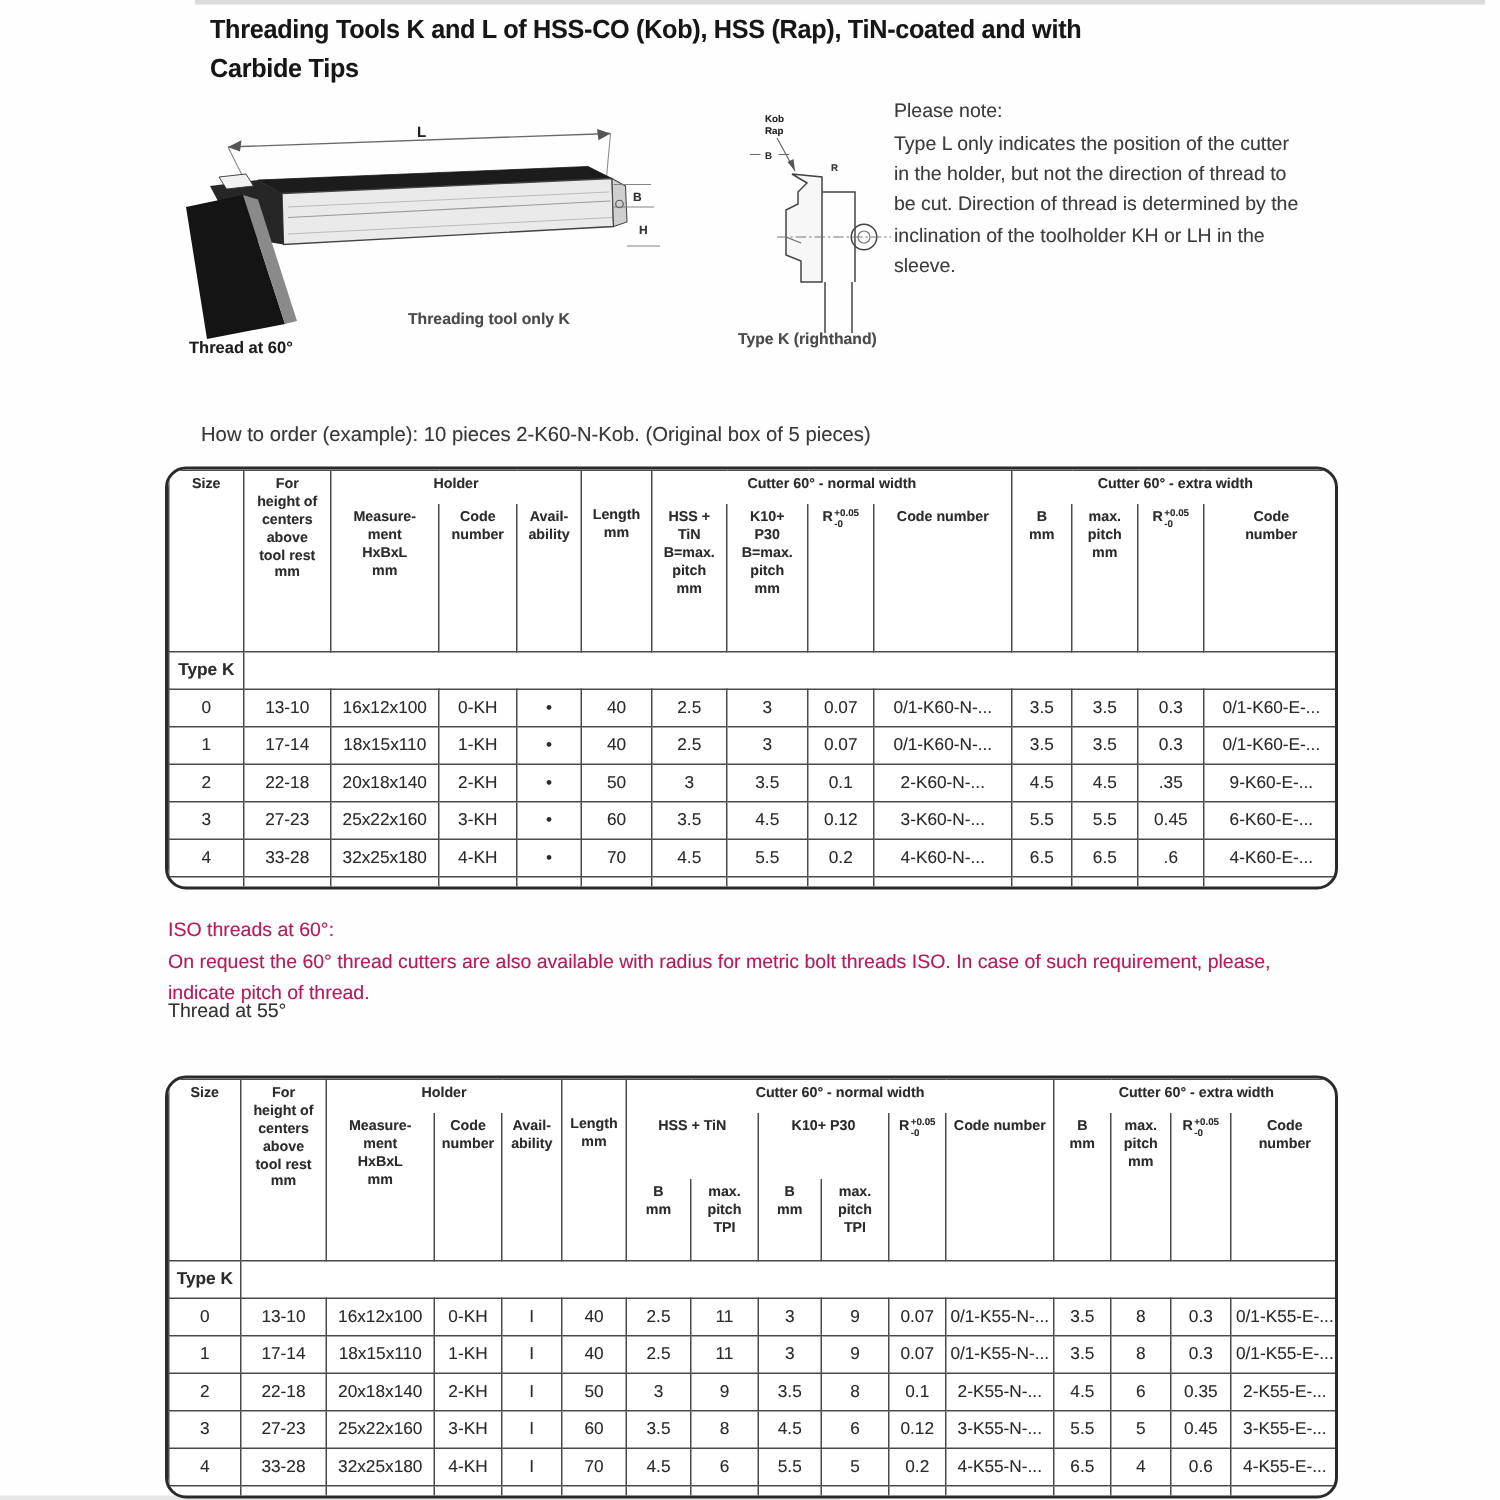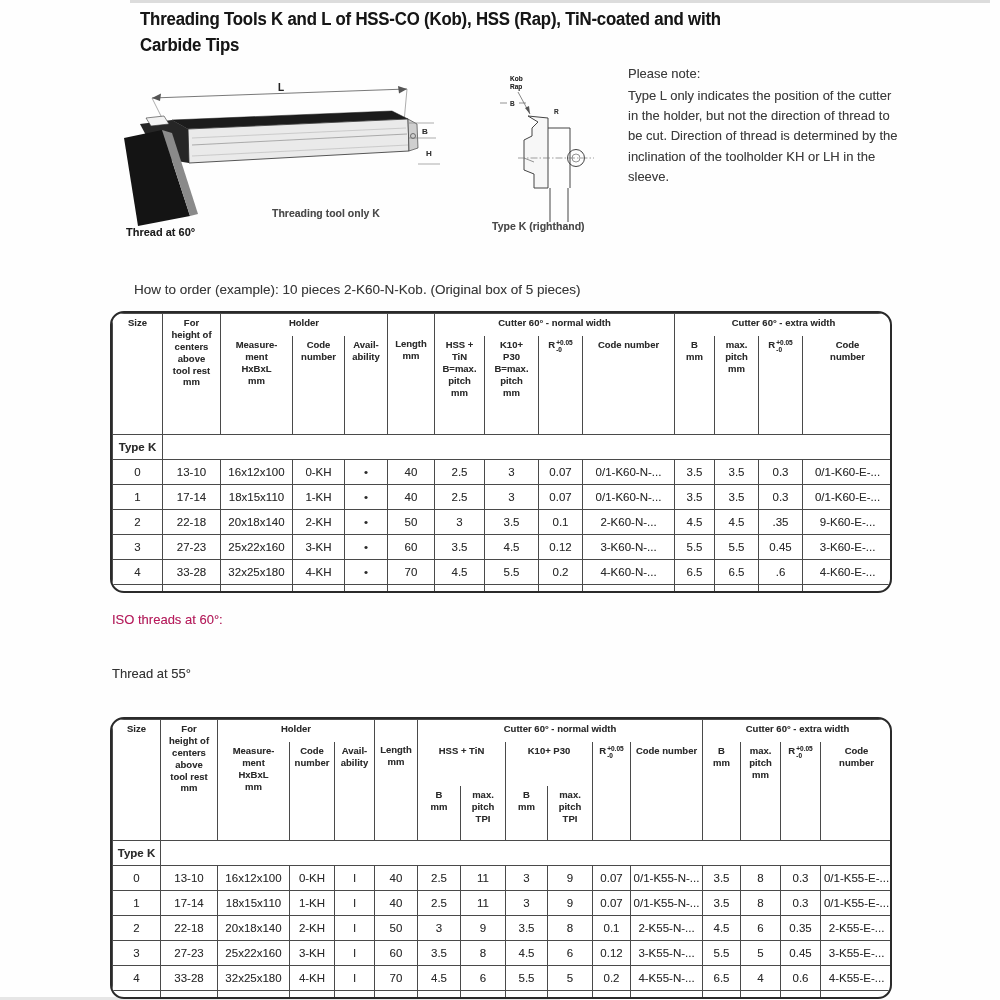--- a/index.html
+++ b/index.html
@@ -8,21 +8,21 @@
     background:#fefefe; font-family:"Liberation Sans", sans-serif;
     color:#2d2d2d; text-shadow:0 0 0.5px rgba(60,60,60,0.35);
   }
   .strip { position:absolute; background:#dcdcdc; }
   .page-title {
     position:absolute; left:140px; top:6px; width:745px;
     font-size:17.5px; font-weight:bold; line-height:1.5; letter-spacing:-0.2px;
     color:#161616; white-space:pre-line; margin:0;
     transform:scaleX(0.96); transform-origin:0 0;
   }
-  .note-block { position:absolute; left:628px; top:64px; width:276px; font-size:13px; color:#3c3c3c; line-height:1.55; }
+  .note-block { position:absolute; left:596px; top:64px; width:276px; font-size:13px; color:#3c3c3c; line-height:1.55; }
   .note-heading { margin:0 0 2px 0; font-weight:normal; font-size:13px; }
   .order-line { position:absolute; left:134px; top:282px; font-size:13.5px; color:#383838; }
   .iso-block { position:absolute; left:112px; top:610px; width:778px; font-size:13px; color:#be185d; line-height:1.6; }
   .iso-heading { margin:0; font-weight:normal; }
   .thread55 { position:absolute; left:112px; top:666px; font-size:13px; color:#333; }
 
   .fig-caption { position:absolute; font-size:10.5px; font-weight:bold; color:#4a4a4a; }
   .fig-caption.dark { color:#1d1d1d; font-size:11px; }
   svg.drawing { position:absolute; }
   svg text { font-family:"Liberation Sans", sans-serif; }
@@ -263,21 +263,21 @@
             <td>3-KH</td>
             <td>•</td>
             <td>60</td>
             <td>3.5</td>
             <td>4.5</td>
             <td>0.12</td>
             <td>3-K60-N-...</td>
             <td>5.5</td>
             <td>5.5</td>
             <td>0.45</td>
-            <td>3-K60-E-...</td>
+            <td>6-K60-E-...</td>
           </tr>
           <tr>
             <td>4</td>
             <td>33-28</td>
             <td>32x25x180</td>
             <td>4-KH</td>
             <td>•</td>
             <td>70</td>
             <td>4.5</td>
             <td>5.5</td>
@@ -303,20 +303,21 @@
             <td>8.5</td>
             <td>0.75</td>
             <td>5-K60-E-...</td>
           </tr>
         </tbody>
     </table>
   </div>
 
   <div class="iso-block">
     <p class="iso-heading">ISO threads at 60°:</p>
+    <div>On request the 60° thread cutters are also available with radius for metric bolt threads ISO.  In case of such requirement, please, indicate pitch of thread.</div>
   </div>
 
   <div class="thread55">Thread at 55°</div>
 
   <div class="table-wrap t55">
     <table class="spec">
       <colgroup>
         <col style="width:48px">
           <col style="width:57px">
           <col style="width:72px">

